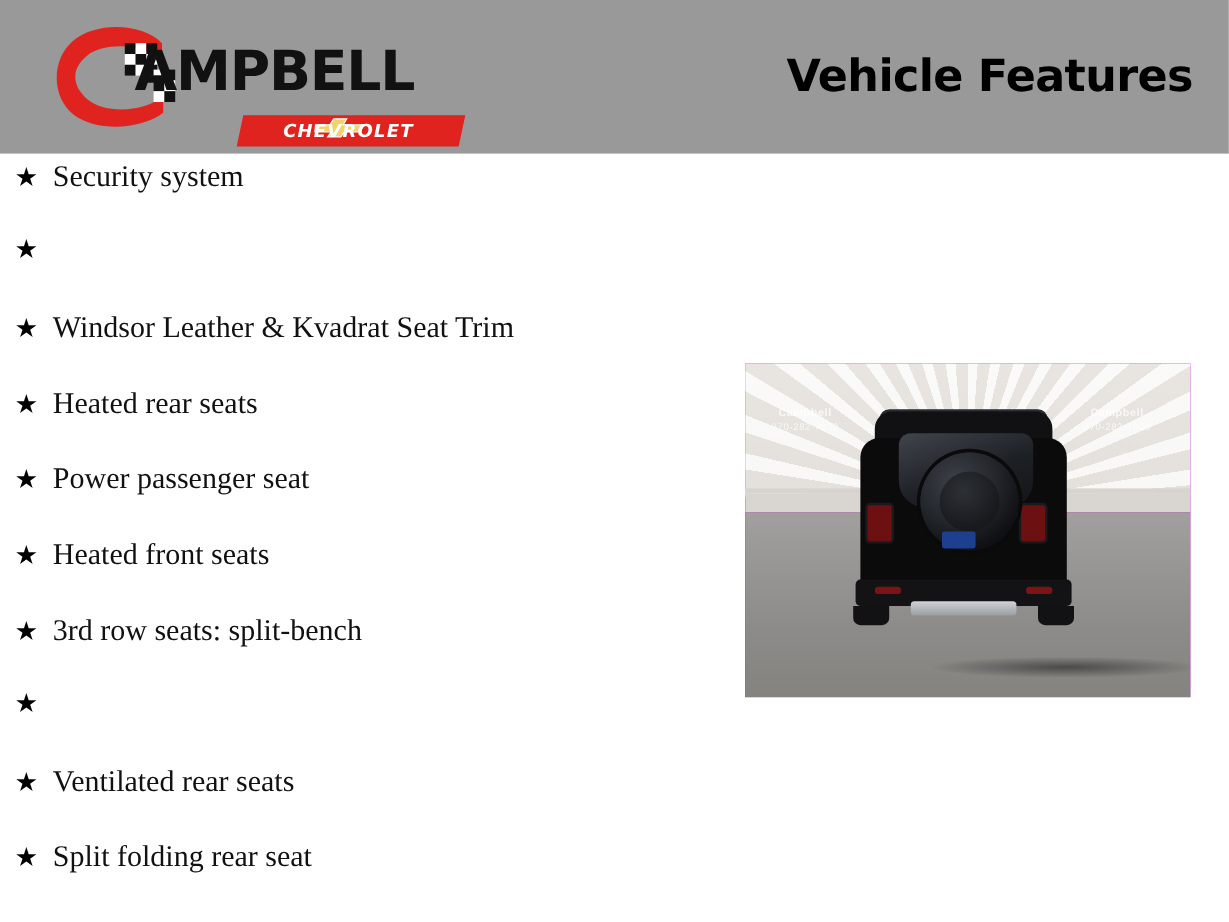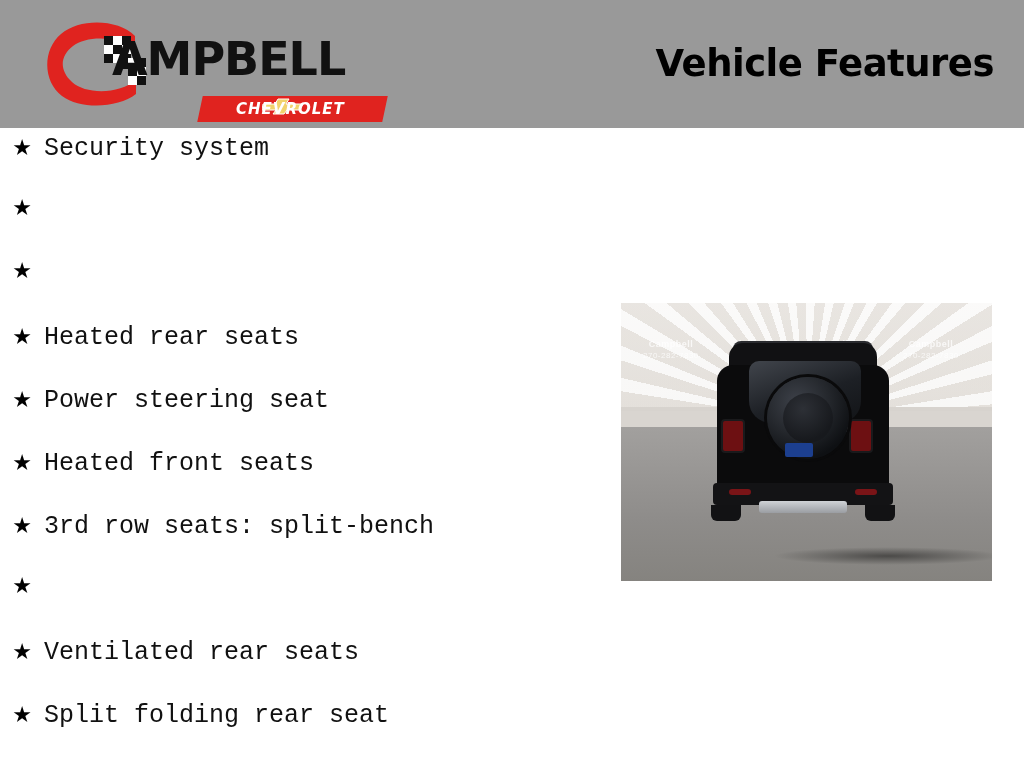--- a/index.html
+++ b/index.html
@@ -116,21 +116,21 @@
   }
   .feature-star {
     width: 44px;
     text-align: center;
     font-size: 22px;
     color: #000000;
     line-height: 1;
     flex: 0 0 44px;
   }
   .feature-label {
-    font-family: Liberation Mono, monospace;
+    font-family: Liberation Serif, serif;
     font-size: 25px;
     color: #111111;
     white-space: nowrap;
   }
 
   
   .photo {
     position: absolute;
     left: 621px;
     top: 303px;
@@ -346,28 +346,29 @@
 
     <div class="feature-row">
       <span class="feature-star">★</span>
       <span class="feature-label">Security system</span>
     </div>
     <div class="feature-row">
       <span class="feature-star">★</span>
     </div>
     <div class="feature-row">
       <span class="feature-star">★</span>
+      <span class="feature-label">Windsor Leather &amp; Kvadrat Seat Trim</span>
     </div>
     <div class="feature-row">
       <span class="feature-star">★</span>
       <span class="feature-label">Heated rear seats</span>
     </div>
     <div class="feature-row">
       <span class="feature-star">★</span>
-      <span class="feature-label">Power steering seat</span>
+      <span class="feature-label">Power passenger seat</span>
     </div>
     <div class="feature-row">
       <span class="feature-star">★</span>
       <span class="feature-label">Heated front seats</span>
     </div>
     <div class="feature-row">
       <span class="feature-star">★</span>
       <span class="feature-label">3rd row seats: split-bench</span>
     </div>
     <div class="feature-row">

